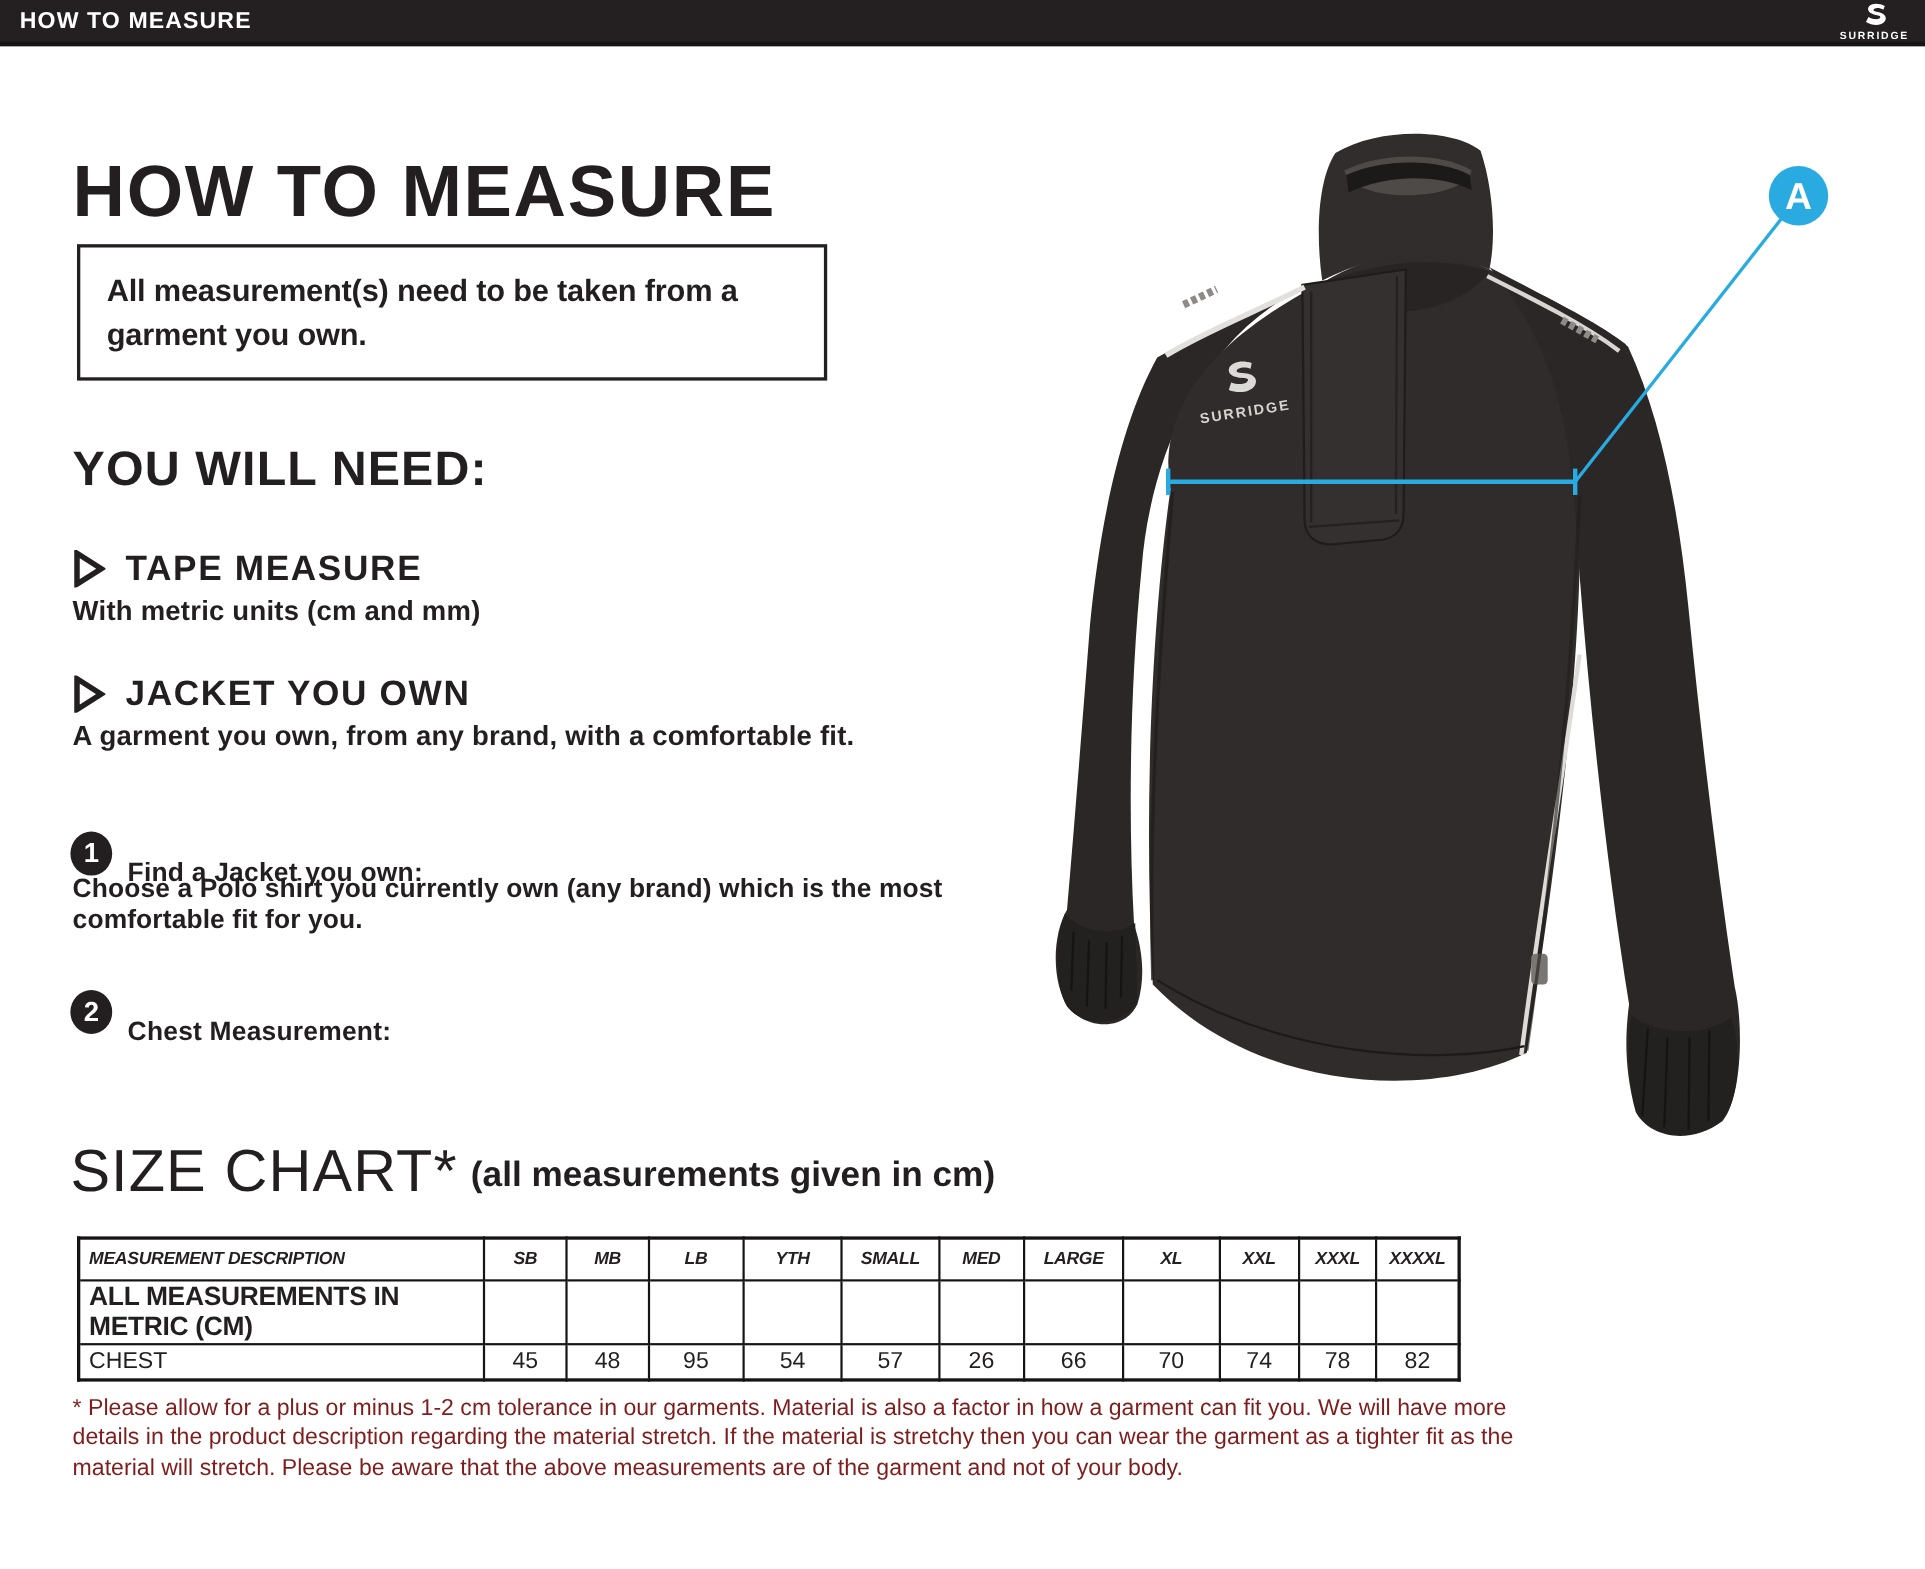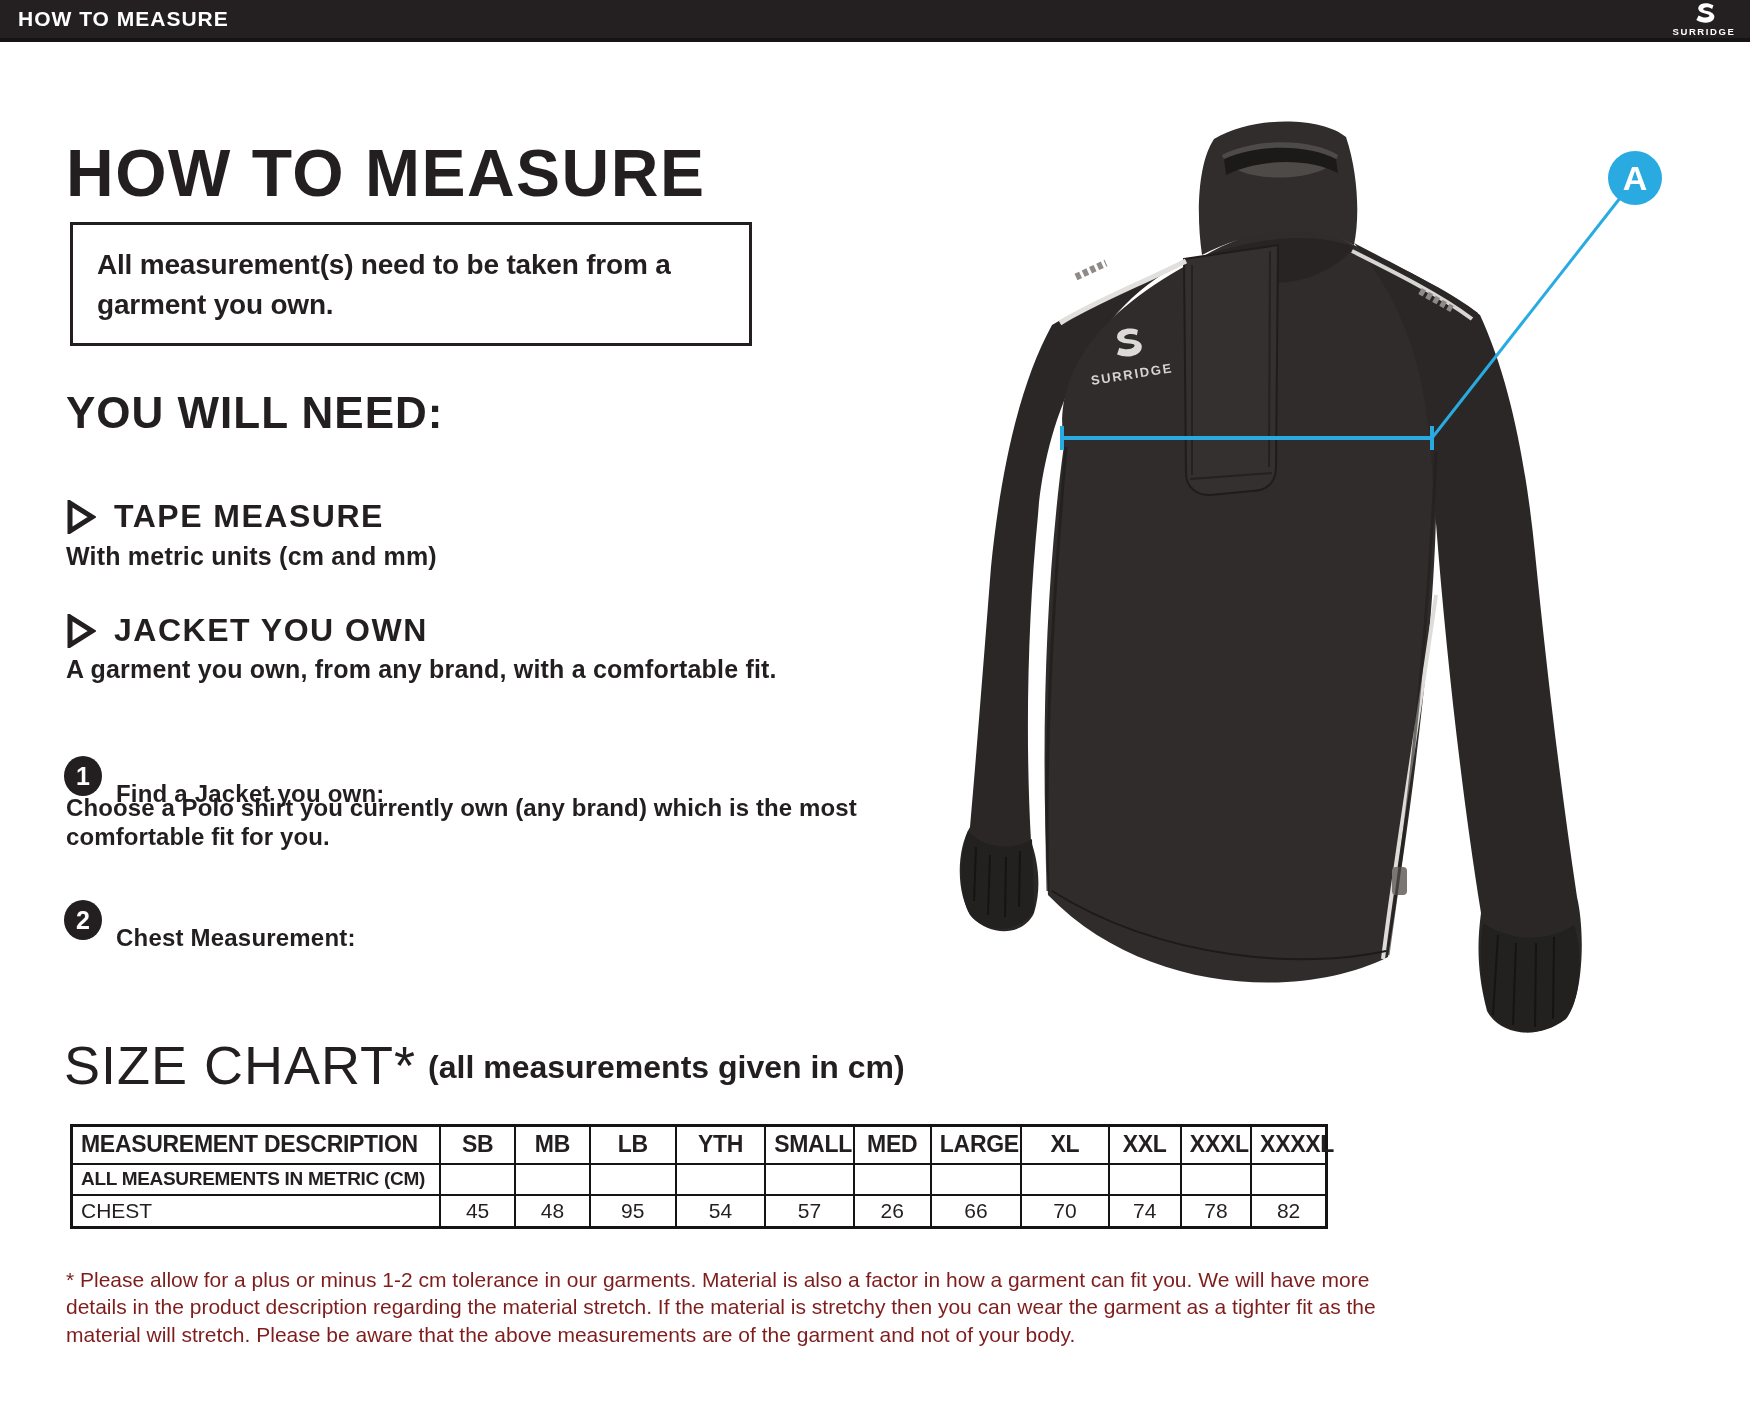--- a/index.html
+++ b/index.html
@@ -16,21 +16,21 @@
   }
   .topbar-title{color:#ffffff;font-size:21px;font-weight:bold;letter-spacing:1px;}
   .brand-logo{display:flex;flex-direction:column;align-items:center;margin-top:2px;}
   
   .h1{position:absolute;left:66px;top:96px;font-size:66px;font-weight:bold;letter-spacing:1.5px;line-height:1;}
   .note-box{
     position:absolute;left:70px;top:222px;width:628px;
     border:3px solid #231f20;padding:20px 24px 18px 24px;
     font-size:28px;font-weight:bold;line-height:1.42;letter-spacing:-0.2px;
   }
-  .ywn-title{position:absolute;left:66px;top:388px;font-size:44px;font-weight:bold;letter-spacing:1px;}
+  .ywn-title{position:absolute;left:66px;top:402px;font-size:44px;font-weight:bold;letter-spacing:1px;}
   .need-item{position:absolute;left:66px;display:flex;align-items:center;gap:18px;}
   .need-item .tri{width:30px;height:34px;flex:0 0 auto;}
   .need-label{font-size:32px;font-weight:bold;letter-spacing:1.5px;}
   .need-desc{position:absolute;left:66px;font-size:25px;font-weight:bold;letter-spacing:0.2px;}
   .step-head{position:absolute;left:64px;display:flex;align-items:center;gap:14px;}
   .step-badge{
     width:38px;height:40px;background:#231f20;border-radius:50%;
     color:#fff;font-size:25px;font-weight:bold;display:flex;align-items:center;justify-content:center;flex:0 0 auto;
   }
   .step-title{font-size:24px;font-weight:bold;letter-spacing:0.2px;margin-top:36px;}
@@ -38,23 +38,23 @@
   .sc-head{position:absolute;left:64px;top:1038px;display:flex;align-items:flex-end;}
   .sc-title{font-size:54px;font-weight:normal;letter-spacing:1px;line-height:1;}
   .sc-sub{font-size:32px;font-weight:bold;margin-left:12px;margin-bottom:6px;}
   
   table.size{
     position:absolute;left:70px;top:1124px;border-collapse:collapse;table-layout:fixed;
     width:1258px;background:#fff;
   }
   table.size th,table.size td{border:2px solid #161314;padding:0 8px;box-sizing:border-box;}
   table.size{border:3px solid #161314;}
-  table.size thead th{height:38px;font-size:23px;font-weight:bold;letter-spacing:-0.3px;text-align:center;}
+  table.size thead th{height:38px;font-size:16px;font-weight:bold;letter-spacing:-0.3px;text-align:center;font-style:italic;}
   table.size thead th.desc{text-align:left;}
-  tr.metric td{height:31px;font-size:19px;font-weight:bold;letter-spacing:-0.3px;text-align:left;}
+  tr.metric td{height:31px;font-size:24px;font-weight:bold;letter-spacing:-0.3px;text-align:left;}
   tr.chest td{height:33px;font-size:21px;font-weight:normal;text-align:center;}
   tr.chest td.desc{text-align:left;}
   
   .footnote{position:absolute;left:66px;top:1266px;width:1360px;font-size:21px;line-height:1.3;color:#7f1d1d;}
   
   .jacket-wrap{position:absolute;left:880px;top:95px;width:790px;height:950px;}
   .defs-holder{position:absolute;width:0;height:0;overflow:hidden;}
 </style>
 </head>
 <body>

